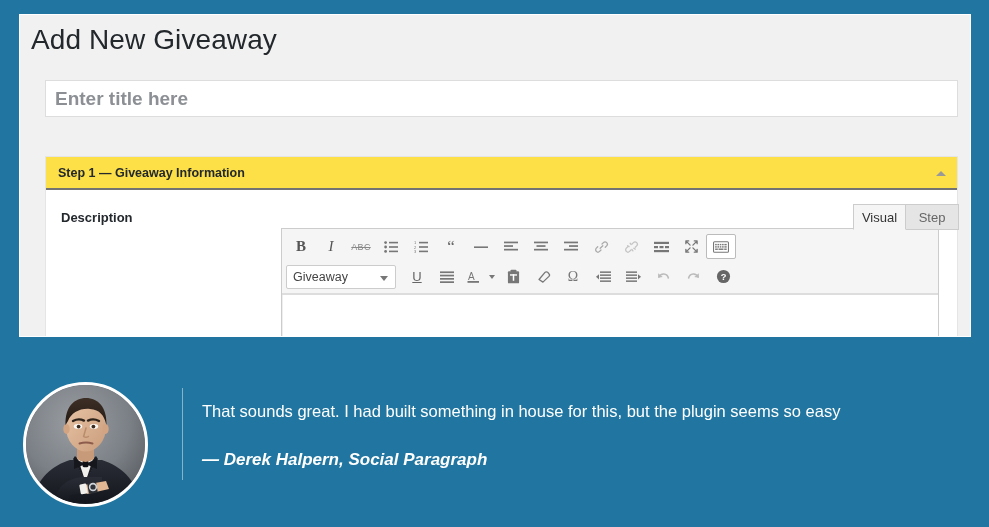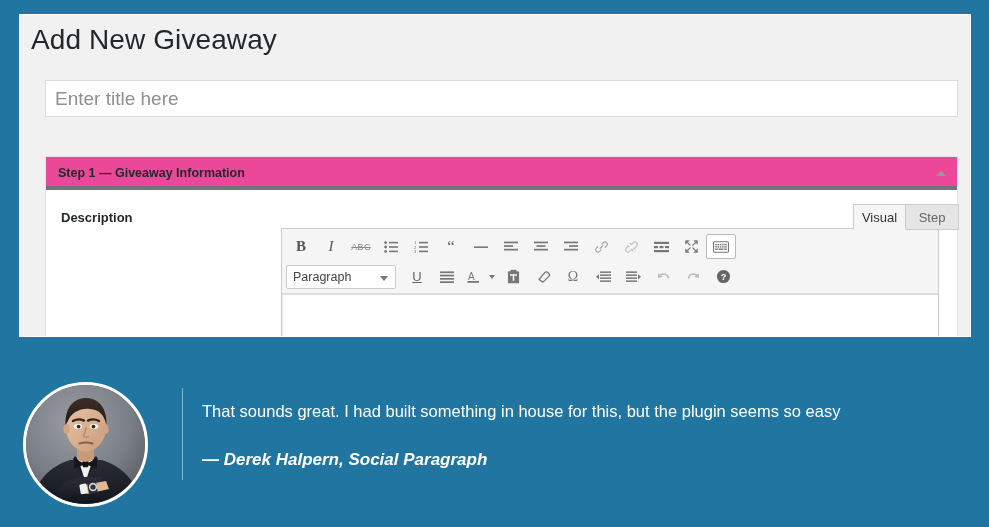--- a/index.html
+++ b/index.html
@@ -26,38 +26,38 @@
     font-size: 28px; font-weight: 400; color: #23282d;
     letter-spacing: .1px;
   }
 
   .title-input {
     position: absolute; left: 25px; top: 65px;
     width: 913px; height: 37px;
     background: #fff;
     border: 1px solid #ddd;
     padding: 0 9px;
-    font-size: 19px; font-weight: 400; color: #8c8f94;
+    font-size: 19px; font-weight: 700; color: #8c8f94;
     line-height: 35px;
     font-family: "Liberation Sans", sans-serif;
     white-space: nowrap; overflow: hidden;
   }
 
   
   .metabox {
     position: absolute; left: 25px; top: 141px;
     width: 913px; height: 200px;
     background: #fff;
     border: 1px solid #e5e5e5;
   }
   .mb-head {
     position: relative;
     height: 33px;
-    border-bottom: 4px solid #737373;
-    background: #ec4899;
+    border-bottom: 2px solid #737373;
+    background: #fde047;
   }
   .mb-head-title {
     position: absolute; left: 12px; top: 9px;
     font-size: 12.5px; font-weight: bold; color: #23282d;
   }
   .mb-toggle {
     position: absolute; right: 10px; top: 12px;
     width: 12px; height: 10px;
     cursor: pointer;
   }
@@ -369,21 +369,21 @@
                       <rect x="6.2" y="8.2" width="5.6" height="1.6"></rect>
                       <rect x="12.6" y="8.2" width="2.8" height="1.6"></rect>
                     </g>
                   </svg>
                 </div>
               </div>
 
               <div class="tb-row" style="margin-top:3px;">
 
                 <div class="tb-sel">
-                  <span>Paragraph</span>
+                  <span>Giveaway</span>
                   <span class="caret"></span>
                 </div>
 
                 <div class="tb-btn">
                   <span style="font-size:13px;color:#666;text-decoration:underline;font-family:'Liberation Sans',sans-serif;">U</span>
                 </div>
 
                 <div class="tb-btn">
                   <svg width="14" height="12" viewBox="0 0 14 12">
                     <rect x="0" y="0.4" width="14" height="1.7" fill="#777"></rect>

